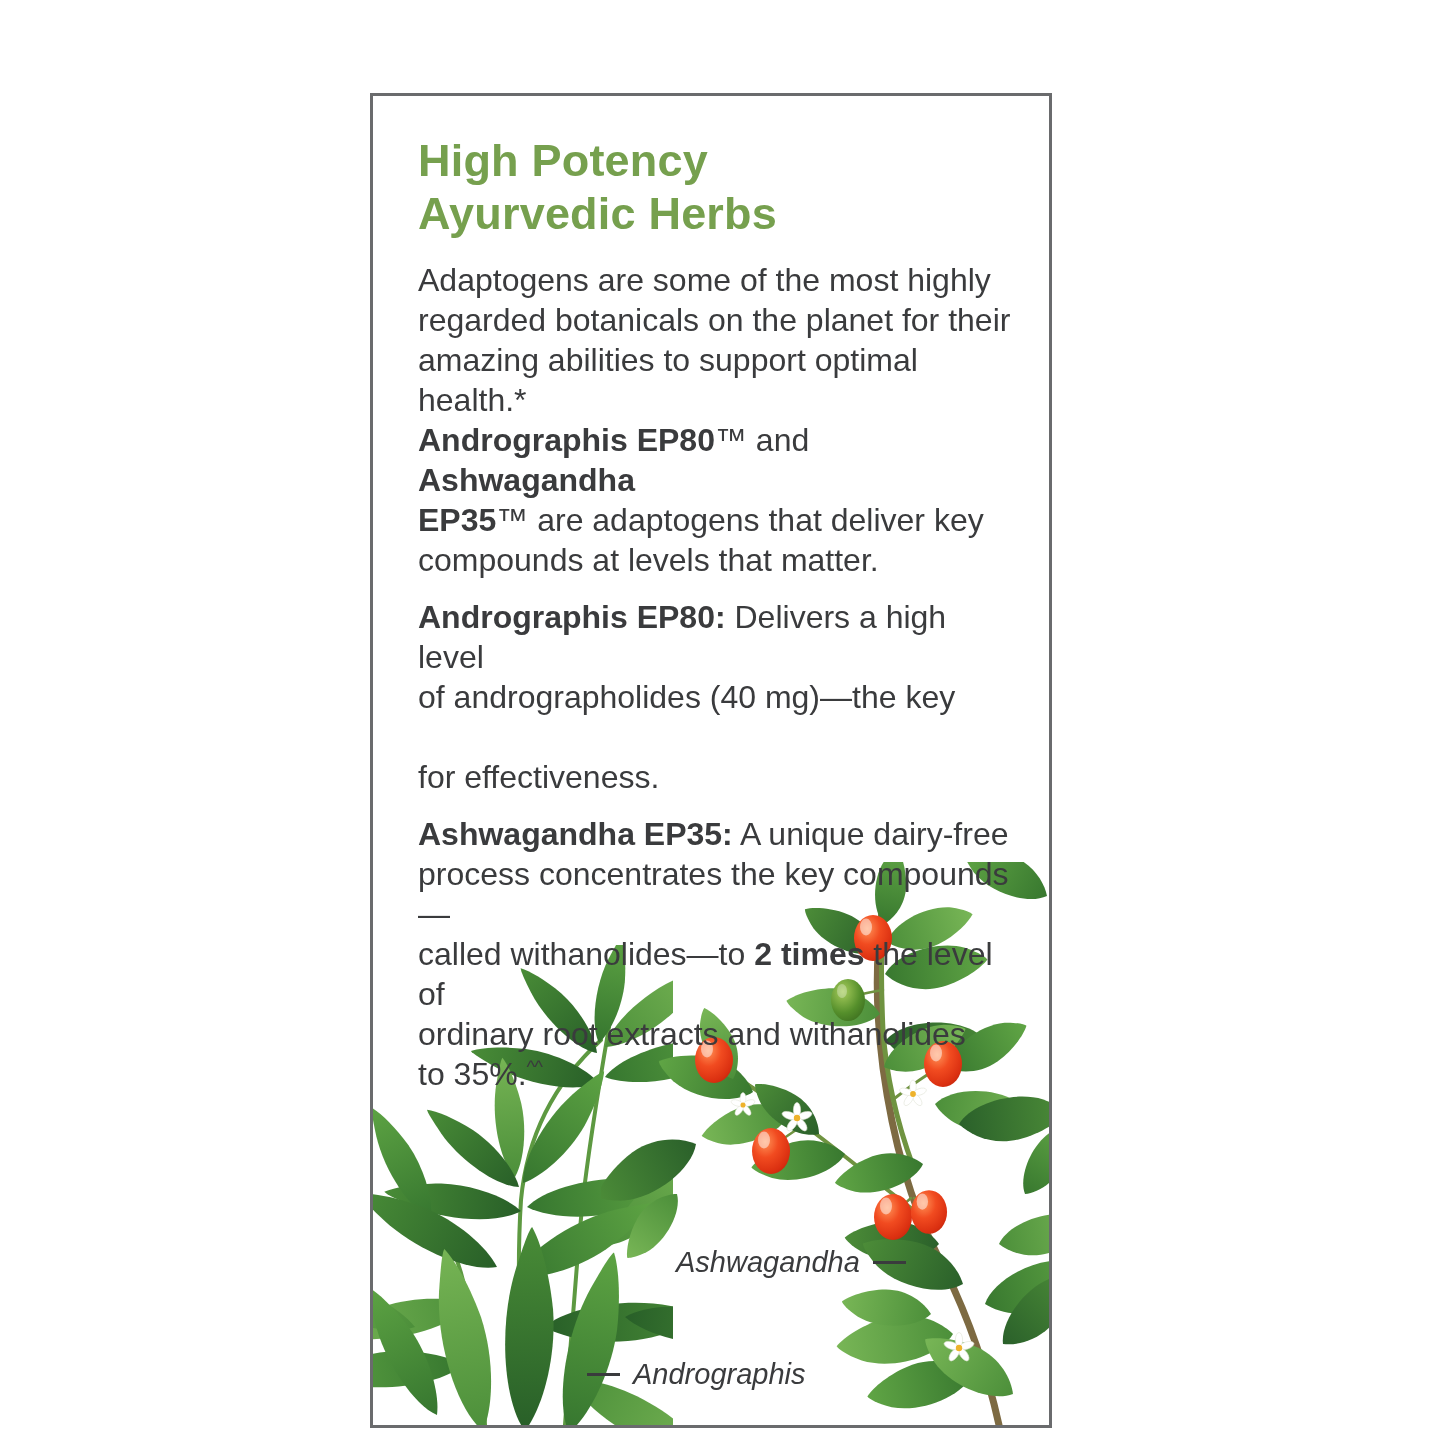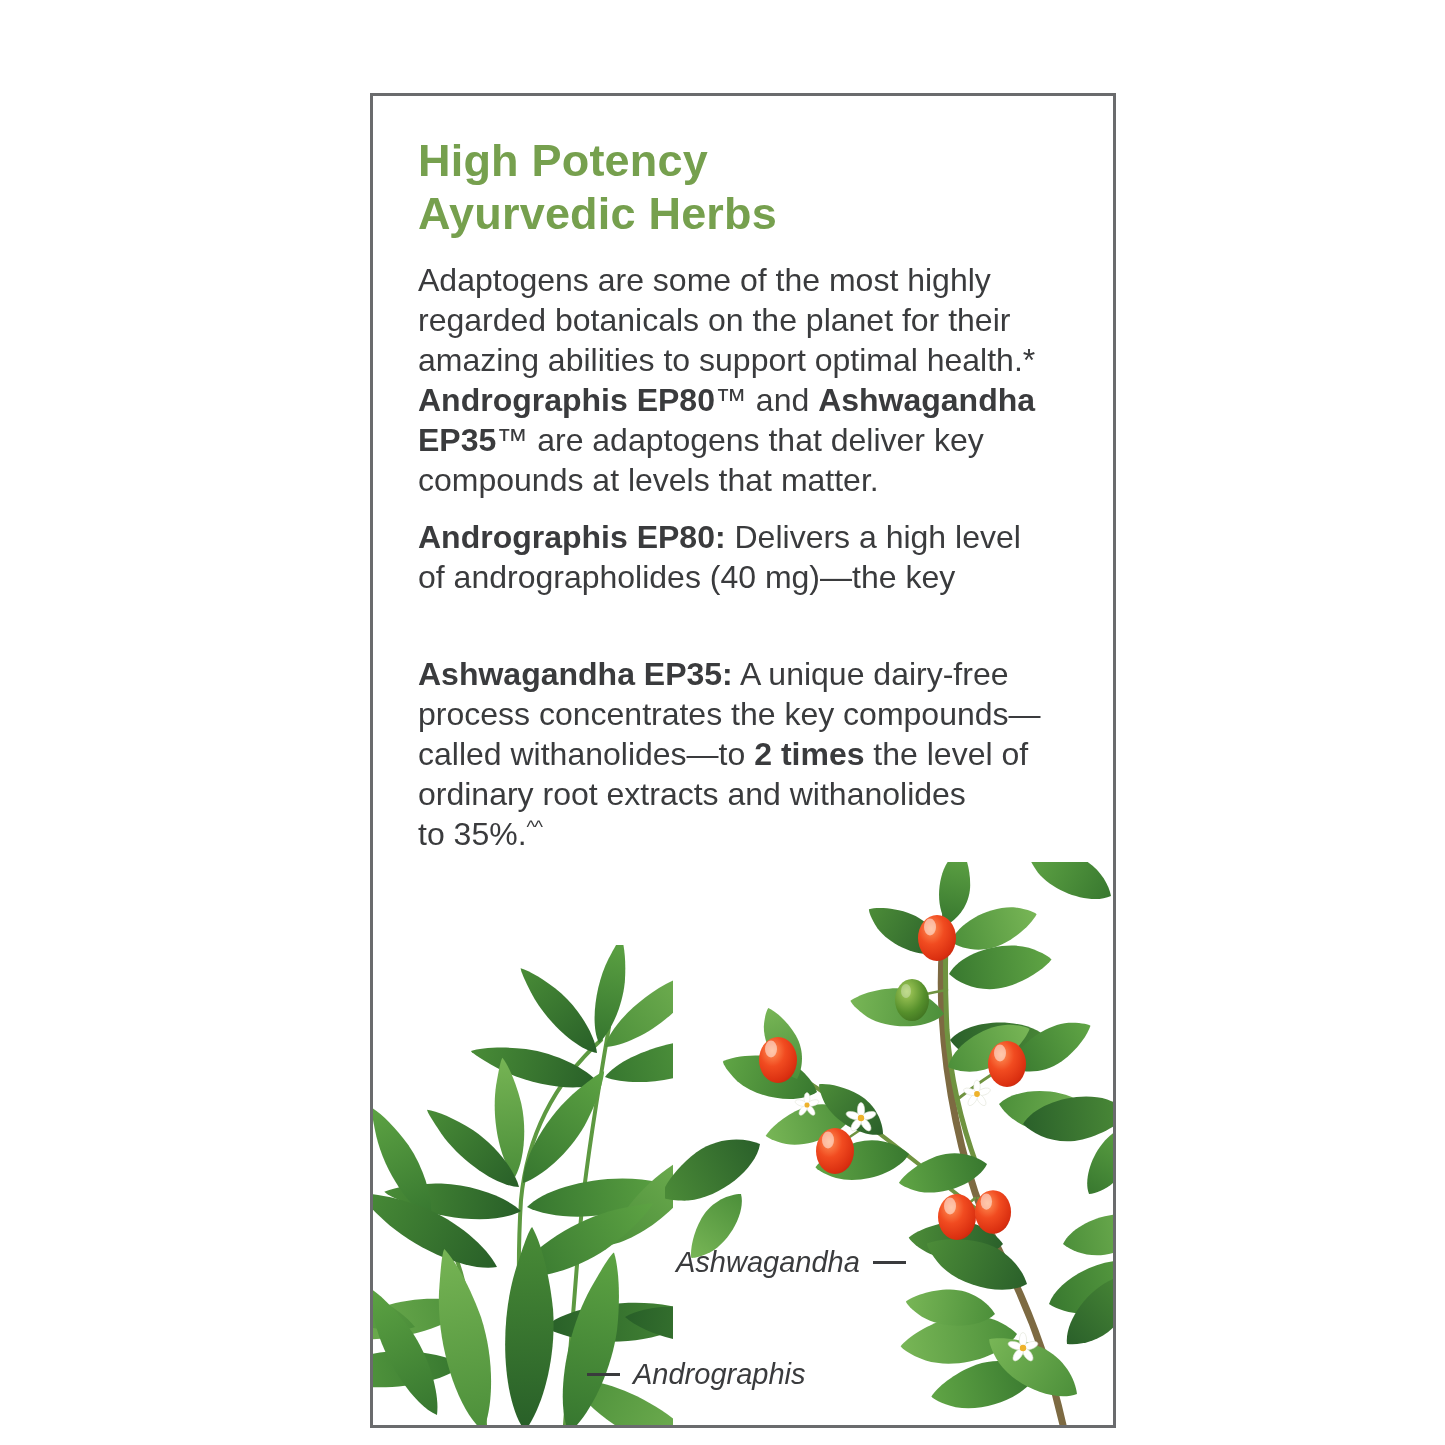--- a/index.html
+++ b/index.html
@@ -7,21 +7,21 @@
     --body-text:#3a3b3d;
     --panel-border:#6a6b6d;
     --label-text:#3a3b3d;
     --page-bg:#ffffff;
   }
   html,body{margin:0;padding:0;background:var(--page-bg);}
   body{width:1445px;height:1445px;position:relative;overflow:hidden;
        font-family:"Liberation Sans", sans-serif;}
   .canvas{position:absolute;inset:0;background:var(--page-bg);}
   .panel{
-    position:absolute;left:370px;top:93px;width:746px;height:1335px;
+    position:absolute;left:370px;top:93px;width:682px;height:1335px;
     box-sizing:border-box;border:3px solid var(--panel-border);
     background:#ffffff;overflow:hidden;
   }
   .heading{
     margin:38px 0 0 45px;color:var(--heading-green);
     font-size:45px;line-height:53px;font-weight:700;letter-spacing:0.2px;
   }
   .heading span{display:block;}
   .body-copy{
     margin:0 30px 16px 45px;color:var(--body-text);
@@ -48,21 +48,21 @@
 <div class="canvas">
   <section class="panel">
 
     <h1 class="heading">
       <span>High Potency</span>
       <span>Ayurvedic Herbs</span>
     </h1>
 
     <div class="body-copy">
         <p><span>Adaptogens are some of the most highly</span><br><span>regarded botanicals on the planet for their</span><br><span>amazing abilities to support optimal health.*</span><br><span class="b">Andrographis EP80</span><span>™</span><span> and </span><span class="b">Ashwagandha</span><br><span class="b">EP35</span><span>™</span><span> are adaptogens that deliver key</span><br><span>compounds at levels that matter.</span></p>
-        <p><span class="b">Andrographis EP80:</span><span> Delivers a high level</span><br><span>of andrographolides (40 mg)—the key</span><br><br></p>
+        <p><span class="b">Andrographis EP80:</span><span> Delivers a high level</span><br><span>of andrographolides (40 mg)—the key</span><br><br><span>for effectiveness.</span></p>
         <p><span class="b">Ashwagandha EP35:</span><span> A unique dairy-free</span><br><span>process concentrates the key compounds—</span><br><span>called withanolides—to </span><span class="b">2 times</span><span> the level of</span><br><span>ordinary root extracts and withanolides</span><br><span>to 35%.</span><sup>^^</sup></p>
       </div>
 
     <svg class="plant plant-left" width="300" height="480" viewBox="0 0 300 480" aria-hidden="true">
       <defs>
         <linearGradient id="ga1" x1="0" y1="0" x2="1" y2="0">
           <stop offset="0" stop-color="#285f28"></stop>
             <stop offset="1" stop-color="#498c37"></stop>
         </linearGradient>
         <linearGradient id="ga2" x1="0" y1="0" x2="1" y2="0">

